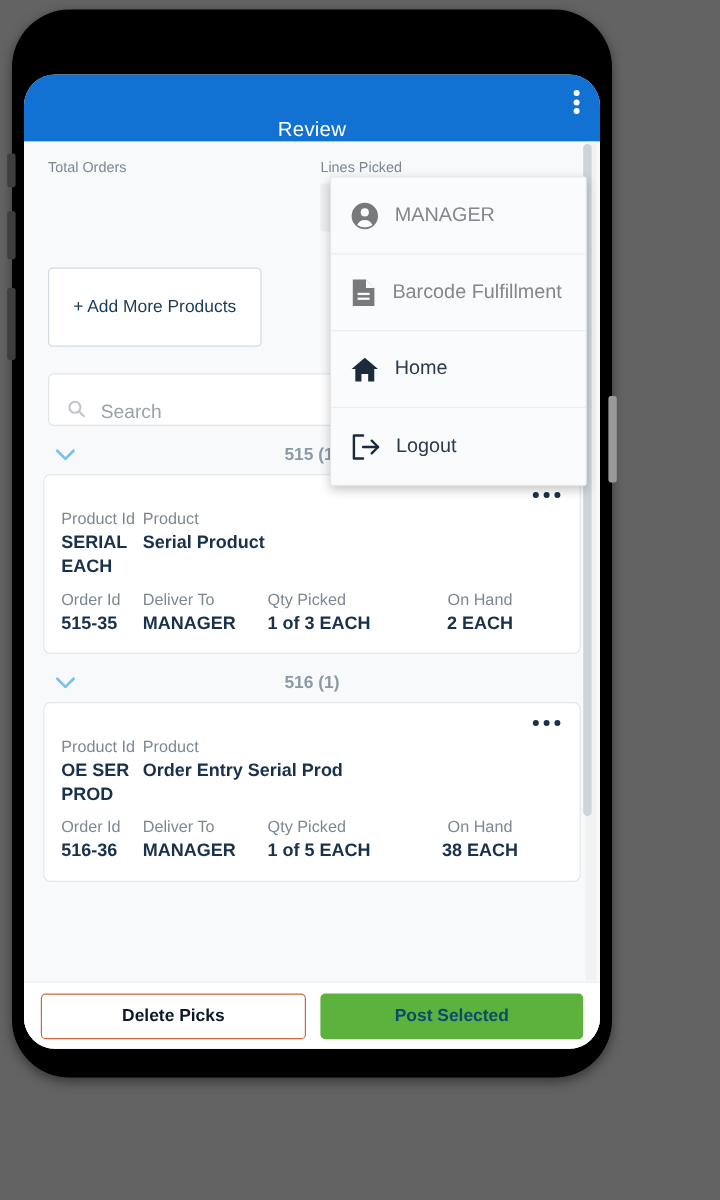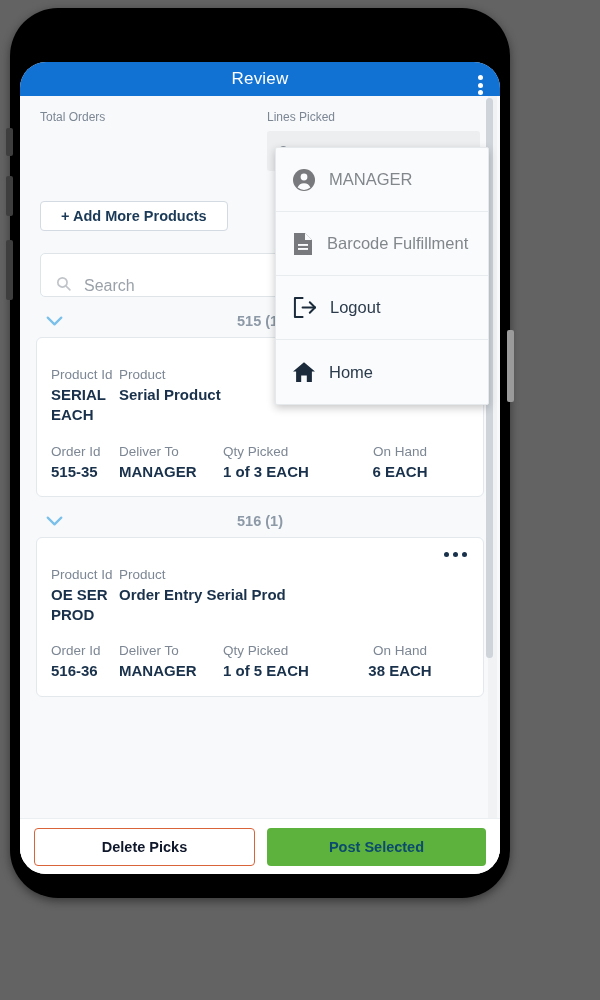--- a/index.html
+++ b/index.html
@@ -50,24 +50,24 @@
     width: 480px;
     height: 812px;
     background: #f7f9fb;
     border-radius: 26px;
     overflow: hidden;
   }
 
   
   #app-bar {
     position: relative;
-    height: 34px;
+    height: 56px;
     background: #1272d3;
     display: flex;
-    align-items: center;
+    align-items: flex-end;
     justify-content: center;
   }
   #app-title {
     color: #ffffff;
     font-size: 17px;
     letter-spacing: .2px;
   }
   #kebab-top {
     position: absolute;
     right: 9px;
@@ -123,23 +123,23 @@
     color: #8a919b;
   }
 
   
   #add-row { padding: 30px 20px 0 20px; }
   #add-more-btn {
     display: inline-block;
     border: 1px solid #d3dae1;
     background: #ffffff;
     border-radius: 4px;
-    padding: 6px 20px;
+    padding: 24px 20px;
     font-size: 14.5px;
-    font-weight: bold;
+    font-weight: normal;
     color: #1b3a57;
     cursor: pointer;
   }
 
   
   #search-row { padding: 22px 20px 0 20px; }
   #search-wrap {
     position: relative;
     border: 1px solid #dfe4e9;
     background: #ffffff;
@@ -223,21 +223,21 @@
   .f-value {
     font-size: 15px;
     font-weight: bold;
     color: #19314b;
     line-height: 1.35;
   }
   
   .row-top .field:nth-child(1) { width: 68px; flex: 0 0 68px; }
   .row-top .field:nth-child(2) { flex: 1 1 auto; }
   
-  .row-bottom { margin-top: 18px; }
+  .row-bottom { margin-top: 8px; }
   .row-bottom .field:nth-child(1) { width: 68px;  flex: 0 0 68px; }
   .row-bottom .field:nth-child(2) { width: 104px; flex: 0 0 104px; }
   .row-bottom .field:nth-child(3) { width: 108px; flex: 0 0 108px; }
   .row-bottom .field:nth-child(4) { flex: 1 1 auto; text-align: center; }
   .f-value.nowrap { white-space: nowrap; }
 
   
   #scrollbar-track {
     position: absolute;
     right: 3px;
@@ -412,21 +412,21 @@
           <div class="field">
             <span class="f-label">Deliver To</span>
             <span class="f-value nowrap">MANAGER</span>
           </div>
           <div class="field">
             <span class="f-label">Qty Picked</span>
             <span class="f-value nowrap">1 of 3 EACH</span>
           </div>
           <div class="field">
             <span class="f-label">On Hand</span>
-            <span class="f-value nowrap">6 EACH</span>
+            <span class="f-value nowrap">2 EACH</span>
           </div>
         </div>
       </div>
 
       <div class="group-header">
         <span class="group-chevron">
           <svg width="17" height="11" viewBox="0 0 20 12" fill="none" stroke="#7bc0ea" stroke-width="2.6" stroke-linecap="round" stroke-linejoin="round">
               <polyline points="2,2 10,10 18,2"></polyline>
             </svg>
         </span>
@@ -496,34 +496,34 @@
             <path d="M13 1v7h7" fill="#fafbfc"></path>
             <rect x="6" y="12" width="10" height="1.9" fill="#fafbfc"></rect>
             <rect x="6" y="16" width="10" height="1.9" fill="#fafbfc"></rect>
           </svg>
         </span>
         <span class="mi-label">Barcode Fulfillment</span>
       </div>
 
       <div class="menu-item strong">
         <span class="mi-icon">
+          <svg width="24" height="22" viewBox="0 0 24 22" fill="#1b2b3c">
+            <path d="M12 1.2 1 10.6h3.1V21h5.1v-6.4h5.6V21h5.1V10.6H23z"></path>
+          </svg>
+        </span>
+        <span class="mi-label">Home</span>
+      </div>
+
+      <div class="menu-item strong">
+        <span class="mi-icon">
           <svg width="25" height="23" viewBox="0 0 26 24" fill="none" stroke="#1b2b3c" stroke-width="2.1" stroke-linecap="round" stroke-linejoin="round">
             <path d="M11 2H3v20h8"></path>
             <line x1="11" y1="12" x2="24" y2="12"></line>
             <polyline points="18.5,6.5 24,12 18.5,17.5"></polyline>
           </svg>
         </span>
         <span class="mi-label">Logout</span>
       </div>
 
-      <div class="menu-item strong">
-        <span class="mi-icon">
-          <svg width="24" height="22" viewBox="0 0 24 22" fill="#1b2b3c">
-            <path d="M12 1.2 1 10.6h3.1V21h5.1v-6.4h5.6V21h5.1V10.6H23z"></path>
-          </svg>
-        </span>
-        <span class="mi-label">Home</span>
-      </div>
-
     </div>
 
   </div>
 </div>
 
 </body></html>

